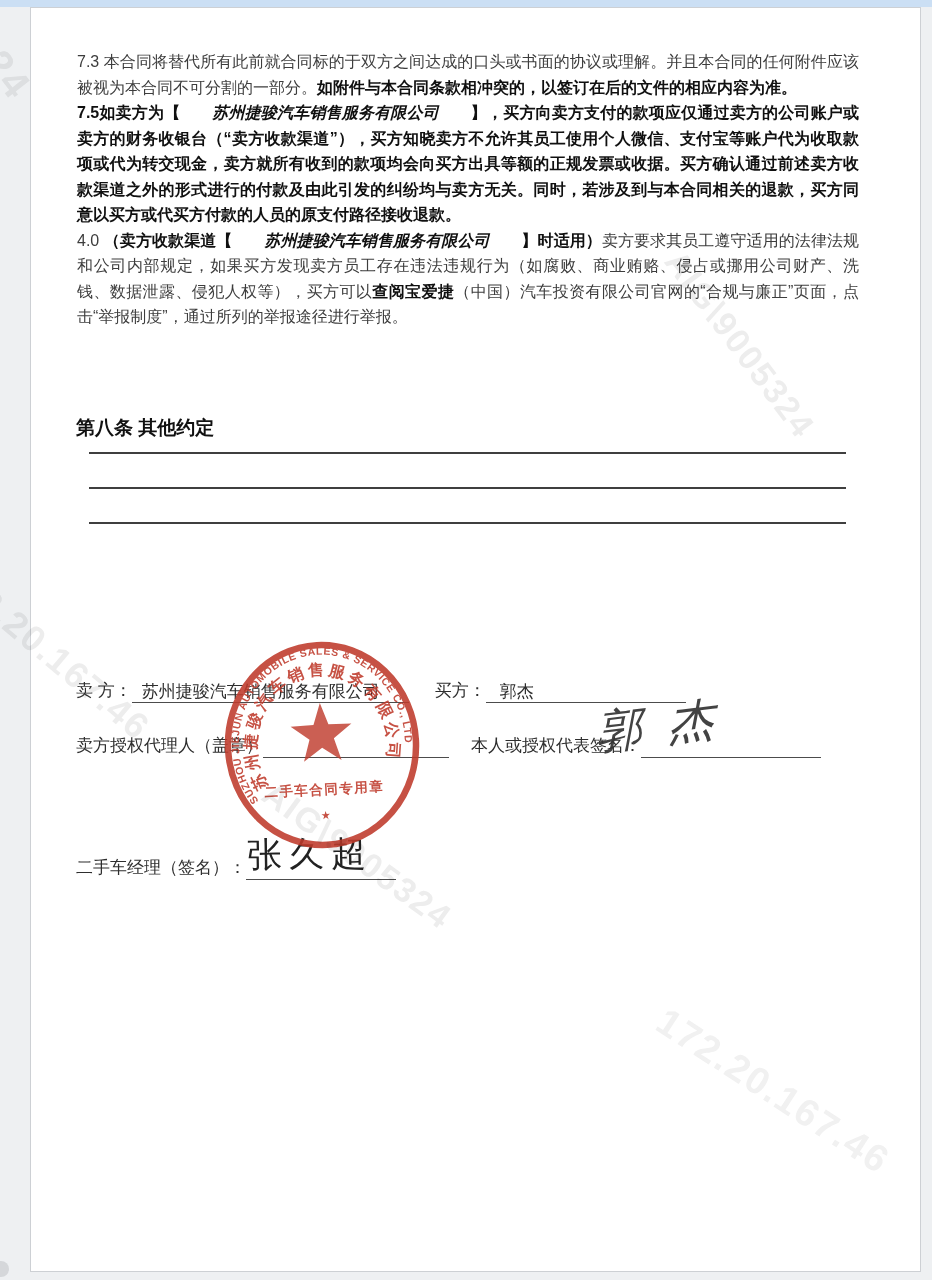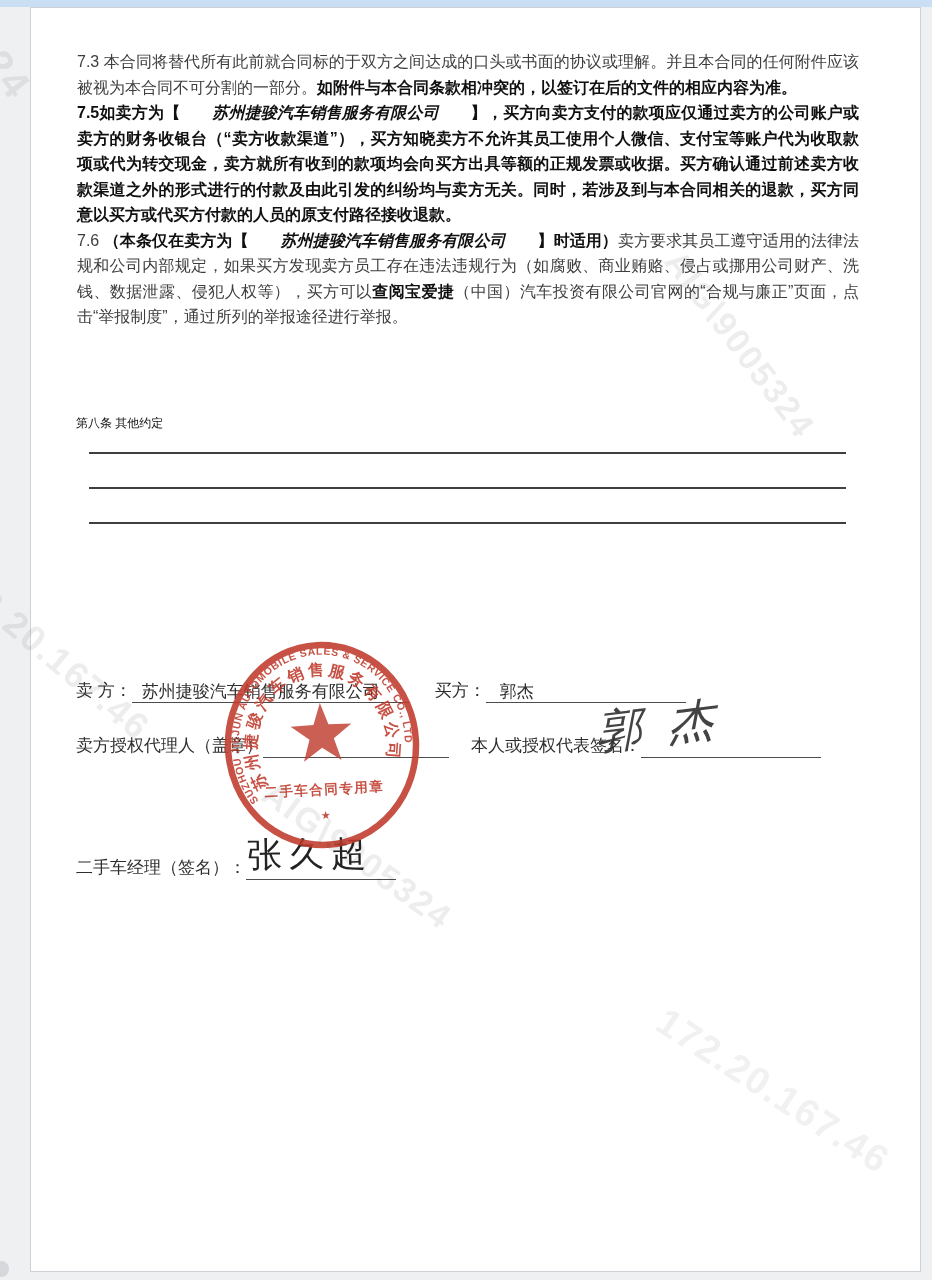--- a/index.html
+++ b/index.html
@@ -21,21 +21,21 @@
   }
   .textcol p{margin:0;}
   .p75{margin-top:2px;}
   .p76{margin-top:10px;}
   .p77{margin-top:6px;}
   .b{font-weight:700;color:#101010;}
   .company{font-weight:700;font-style:italic;color:#101010;margin:0 32px;}
   .emph{font-weight:700;color:#101010;}
   .h8{
     position:absolute;left:45px;top:407px;
-    font-size:12px;font-weight:400;color:#111;
+    font-size:19px;font-weight:700;color:#111;
   }
   .bline{position:absolute;left:58px;width:757px;height:0;border-top:2px solid #3f3f3f;}
   .bline1{top:444px;} .bline2{top:479px;} .bline3{top:514px;}
   
   .sigrow{position:absolute;left:45px;font-size:17px;color:#2e2e2e;line-height:24px;white-space:nowrap;}
   .r1{top:671px;} .r2{top:726px;} .r3{top:781px;} .r4{top:848px;} .r5{top:886px;}
   .fill{
     display:inline-block;border-bottom:1px solid #4c4c4c;height:23px;
     vertical-align:bottom;box-sizing:border-box;color:#2e2e2e;
   }
@@ -82,21 +82,21 @@
 </head>
 <body>
 
 <div class="top-strip"></div>
 
 <div class="page">
 
   <div class="textcol">
     <p><span>7.3  本合同将替代所有此前就合同标的于双方之间达成的口头或书面的协议或理解。并且本合同的任何附件应该被视为本合同不可分割的一部分。</span><span class="b">如附件与本合同条款相冲突的，以签订在后的文件的相应内容为准。</span></p>
     <p class="p75"><span class="b">7.5如卖方为【</span><span class="company">苏州捷骏汽车销售服务有限公司</span><span class="b">】，买方向卖方支付的款项应仅通过卖方的公司账户或卖方的财务收银台（“卖方收款渠道”），买方知晓卖方不允许其员工使用个人微信、支付宝等账户代为收取款项或代为转交现金，卖方就所有收到的款项均会向买方出具等额的正规发票或收据。买方确认通过前述卖方收款渠道之外的形式进行的付款及由此引发的纠纷均与卖方无关。同时，若涉及到与本合同相关的退款，买方同意以买方或代买方付款的人员的原支付路径接收退款。</span></p>
-    <p class="p76"><span>7.6 </span><span class="b">（本条仅在卖方为【</span><span class="company">苏州捷骏汽车销售服务有限公司</span><span class="b">】时适用）</span><span>卖方要求其员工遵守适用的法律法规和公司内部规定，如果买方发现卖方员工存在违法违规行为（如腐败、商业贿赂、侵占或挪用公司财产、洗钱、数据泄露、侵犯人权等），买方可以</span><span class="emph">查阅宝爱捷</span><span>（中国）汽车投资有限公司官网的“合规与廉正”页面，点击“举报制度”，通过所列的举报途径进行举报。</span></p>
+    <p class="p76"><span>4.0 </span><span class="b">（卖方收款渠道【</span><span class="company">苏州捷骏汽车销售服务有限公司</span><span class="b">】时适用）</span><span>卖方要求其员工遵守适用的法律法规和公司内部规定，如果买方发现卖方员工存在违法违规行为（如腐败、商业贿赂、侵占或挪用公司财产、洗钱、数据泄露、侵犯人权等），买方可以</span><span class="emph">查阅宝爱捷</span><span>（中国）汽车投资有限公司官网的“合规与廉正”页面，点击“举报制度”，通过所列的举报途径进行举报。</span></p>
   </div>
 
   <div class="h8">第八条 其他约定</div>
   <div class="bline bline1"></div>
   <div class="bline bline2"></div>
   <div class="bline bline3"></div>
 
   <div class="sigrow r2">
     <span>卖方授权代理人（盖章）</span><span class="fill f-agent"></span><span class="sp sp2"></span><span>本人或授权代表签名：</span><span class="fill f-rep"></span>
   </div>

